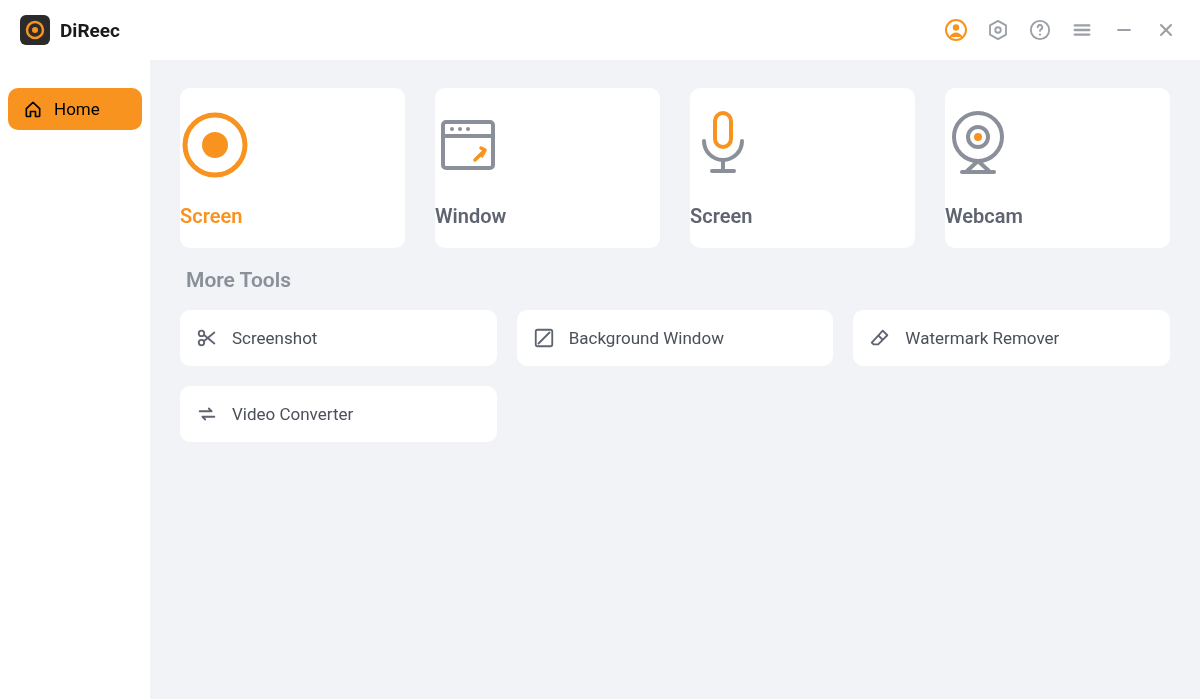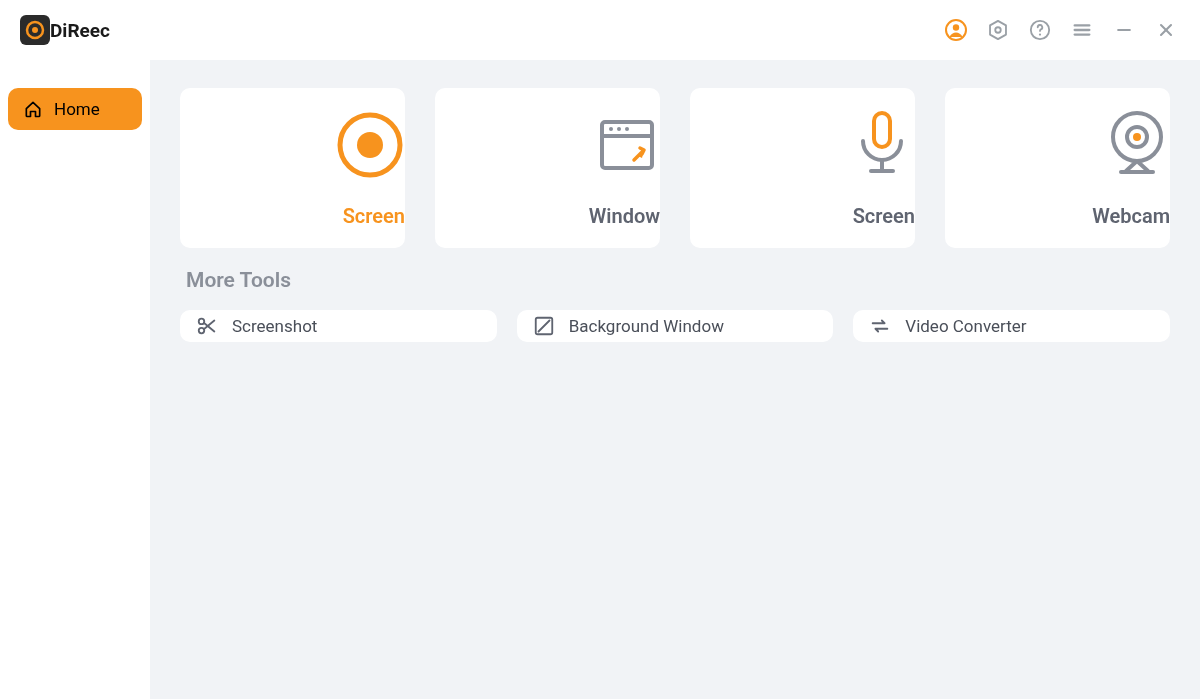--- a/index.html
+++ b/index.html
@@ -1,38 +1,38 @@
 <!DOCTYPE html>
 <html><head>
 <meta charset="utf-8">
 <style>
 * { margin: 0; padding: 0; box-sizing: border-box; }
 body { font-family: -apple-system, BlinkMacSystemFont, "Segoe UI", Roboto, Arial, sans-serif; width: 1200px; height: 699px; background: #fff; overflow: hidden; }
 .titlebar { height: 60px; display: flex; align-items: center; padding: 0 20px; background: #fff; }
-.logo-wrap { display: flex; align-items: center; }
+.logo-wrap { display: flex; align-items: center; gap: 10px; }
 .logo-box { width: 30px; height: 30px; background: #2b2b2b; border-radius: 6px; display: flex; align-items: center; justify-content: center; }
 .app-title { font-size: 19px; font-weight: 700; color: #1a1a1a; }
 .title-spacer { flex: 1; }
 .title-actions { display: flex; align-items: center; gap: 14px; }
 .title-btn { width: 28px; height: 28px; display: flex; align-items: center; justify-content: center; color: #9aa0a6; cursor: pointer; }
 .title-btn.account { color: #f7931e; }
 .shell { display: flex; height: calc(100% - 60px); }
 .sidebar { width: 150px; padding: 28px 8px 0 8px; background: #fff; }
 .nav-item { display: flex; align-items: center; gap: 10px; padding: 10px 14px; border-radius: 10px; cursor: pointer; font-size: 17px; color: #6b7078; margin-bottom: 8px; }
 .nav-item.active { background: #f7931e; color: #000000; }
 .nav-icon { display: flex; align-items: center; justify-content: center; width: 22px; height: 22px; }
 .main { flex: 1; background: #f1f3f6; padding: 28px 30px; }
 .mode-grid { display: grid; grid-template-columns: repeat(4, 1fr); gap: 30px; }
-.mode-card { background: #fff; border-radius: 10px; height: 160px; display: flex; flex-direction: column; align-items: flex-end; justify-content: center; gap: 22px; cursor: pointer; }
+.mode-card { background: #fff; border-radius: 10px; height: 160px; display: flex; flex-direction: column; align-items: flex-start; justify-content: center; gap: 22px; cursor: pointer; }
 .mode-icon { height: 74px; display: flex; align-items: center; justify-content: center; }
 .mode-label { font-size: 20px; font-weight: 600; color: #5f6470; }
 .mode-card.active .mode-label { color: #f7931e; }
 .section-title { margin-top: 20px; margin-bottom: 18px; font-size: 21px; font-weight: 600; color: #8a8f99; padding-left: 6px; }
 .tool-grid { display: grid; grid-template-columns: repeat(3, 1fr); gap: 20px; }
-.tool-card { background: #fff; border-radius: 10px; height: 32px; display: flex; align-items: center; gap: 14px; padding: 0 16px; cursor: pointer; font-size: 17px; color: #4a4f59; }
+.tool-card { background: #fff; border-radius: 10px; height: 56px; display: flex; align-items: center; gap: 14px; padding: 0 16px; cursor: pointer; font-size: 17px; color: #4a4f59; }
 .tool-card .ticon { width: 22px; height: 22px; display: flex; align-items: center; justify-content: center; color: #5f6470; }
 </style>
 </head>
 <body>
 
 <div class="titlebar">
   <div class="logo-wrap">
     <div class="logo-box">
       <svg width="20" height="20" viewBox="0 0 20 20">
           <circle cx="10" cy="10" r="8" fill="none" stroke="#f7931e" stroke-width="2.5"></circle>
@@ -165,20 +165,29 @@
           <svg width="22" height="22" viewBox="0 0 24 24">
               <rect x="3" y="3" width="18" height="18" rx="2" fill="none" stroke="currentColor" stroke-width="2"></rect>
               <line x1="6" y1="18" x2="18" y2="6" stroke="currentColor" stroke-width="2" stroke-linecap="round"></line>
             </svg>
         </span>
         <span>Background Window</span>
       </div>
       <div class="tool-card">
         <span class="ticon">
           <svg width="22" height="22" viewBox="0 0 24 24">
+              <path d="M15 4l5 5-10 10H5l-2-2 12-13z" fill="none" stroke="currentColor" stroke-width="2" stroke-linejoin="round"></path>
+              <line x1="10" y1="9" x2="15" y2="14" stroke="currentColor" stroke-width="2"></line>
+            </svg>
+        </span>
+        <span>Watermark Remover</span>
+      </div>
+      <div class="tool-card">
+        <span class="ticon">
+          <svg width="22" height="22" viewBox="0 0 24 24">
               <path d="M4 9h13l-3-3" fill="none" stroke="currentColor" stroke-width="2" stroke-linecap="round" stroke-linejoin="round"></path>
               <path d="M20 15H7l3 3" fill="none" stroke="currentColor" stroke-width="2" stroke-linecap="round" stroke-linejoin="round"></path>
             </svg>
         </span>
         <span>Video Converter</span>
       </div>
     </div>
   </div>
 </div>
 

